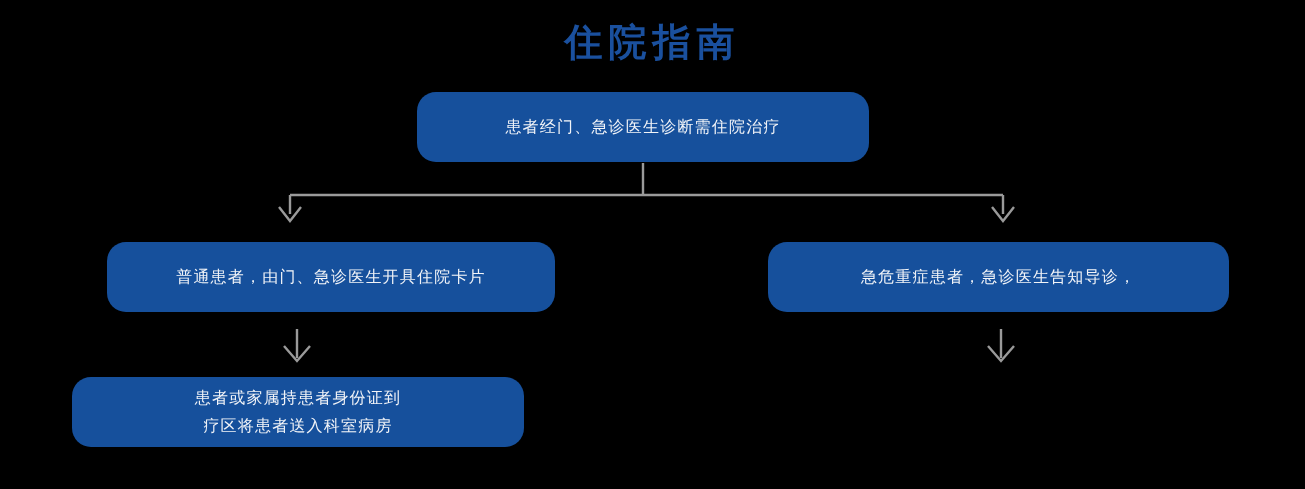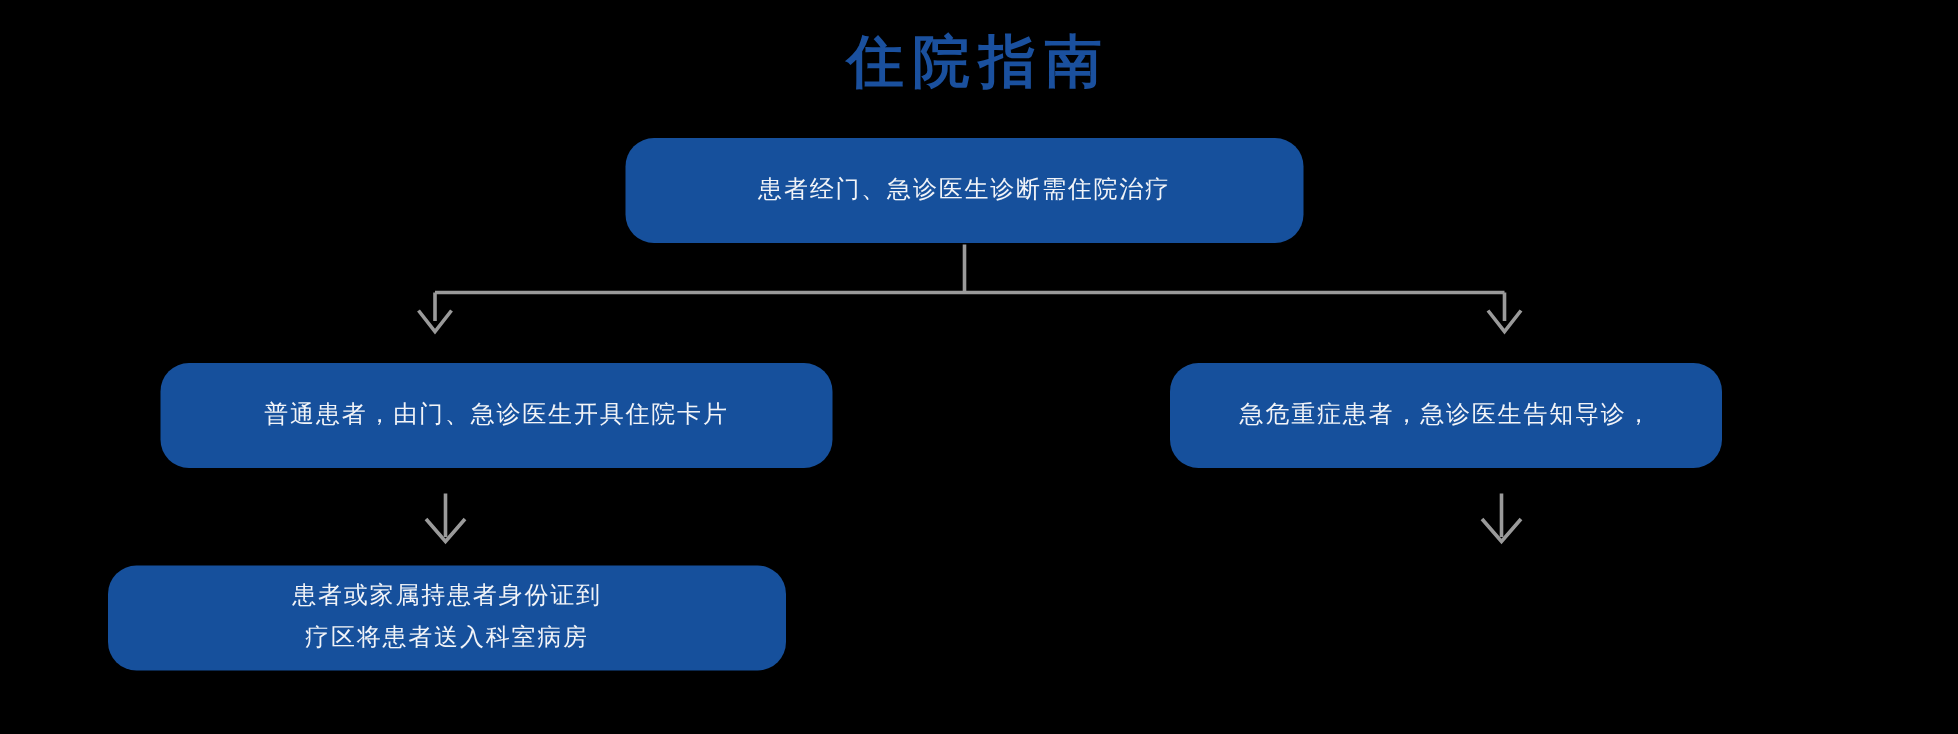--- a/index.html
+++ b/index.html
@@ -58,23 +58,22 @@
   #node-left-mid {
     left: 72px;
     top: 242px;
     width: 448px;
     height: 70px;
     margin-left: 35px;
   }
   #node-right-mid {
     left: 768px;
     top: 242px;
-    width: 368px;
+    width: 461px;
     height: 70px;
-    margin-left: 12px;
   }
   #node-left-bottom {
     left: 72px;
     top: 377px;
     width: 452px;
     height: 70px;
   }
   #node-right-bottom {
     left: 768px;
     top: 377px;

